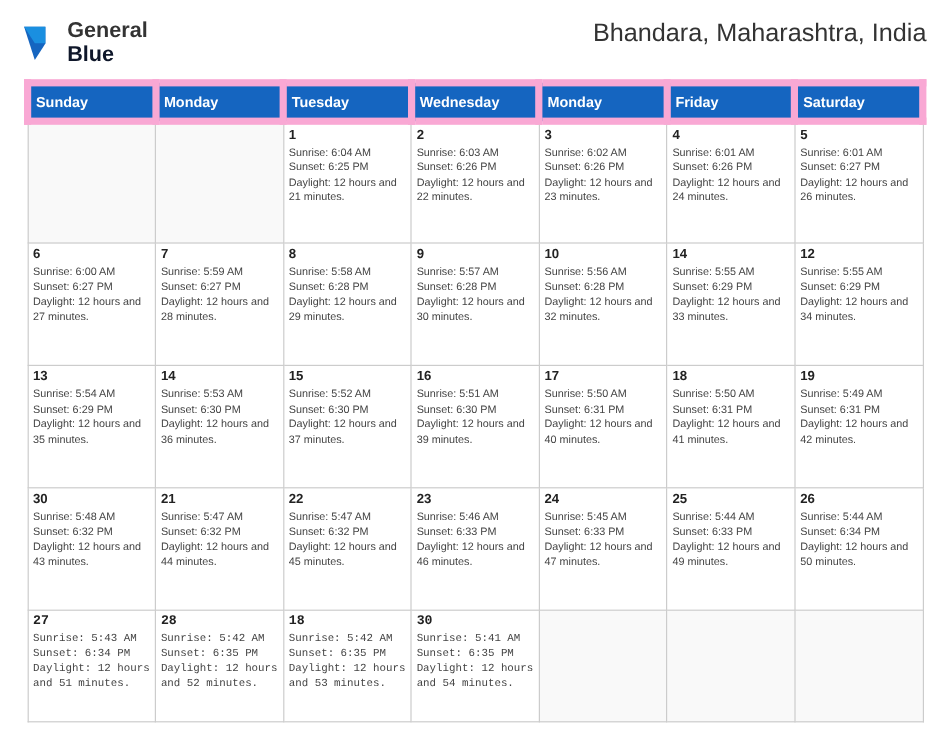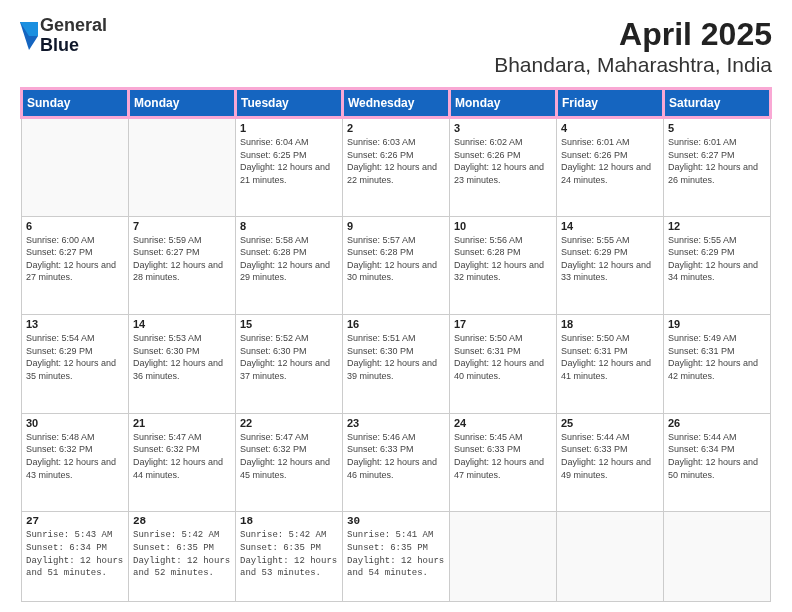--- a/index.html
+++ b/index.html
@@ -24,20 +24,21 @@
       margin-bottom: 10px;
     }
     .logo {
       display: flex;
       align-items: center;
     }
     .logo-text {
       font-size: 18px;
       font-weight: bold;
       line-height: 1.1;
+      margin-left: 16px;
     }
     .logo-text .general { color: #333; }
     .logo-text .blue { color: #0f172a; }
     .logo-icon {
       width: 18px;
       height: 28px;
       margin-right: 2px;
     }
     .title-block {
       text-align: right;
@@ -59,21 +60,21 @@
       width: 100%;
       table-layout: fixed;
     }
     .calendar thead tr th {
       background: #1565c0;
       color: #fff;
       font-size: 12px;
       font-weight: bold;
       padding: 6px 4px;
       text-align: left;
-      border: 3px solid #f9a8d4;
+      border: 6px solid #f9a8d4;
     }
     .calendar tbody tr td {
       border: 1px solid #ccc;
       vertical-align: top;
       padding: 3px 4px;
       font-size: 9.5px;
       color: #333;
       height: 88px;
     }
     .cell-day {
@@ -104,21 +105,20 @@
       <svg class="logo-icon" viewBox="0 0 18 28">
         <polygon points="0,0 18,0 18,14 9,28" fill="#1565c0"></polygon>
         <polygon points="0,0 9,14 18,14 18,0" fill="#1a8fe0"></polygon>
       </svg>
       <div class="logo-text">
         <span class="general">General</span><br>
         <span class="blue">Blue</span>
       </div>
     </div>
     <div class="title-block">
-      <h1>April 2025</h1>
       <h2>Bhandara, Maharashtra, India</h2>
     </div>
   </div>
 
   <table class="calendar">
     <thead>
       <tr>
       <th>Sunday</th>
           <th>Monday</th>
           <th>Tuesday</th>

